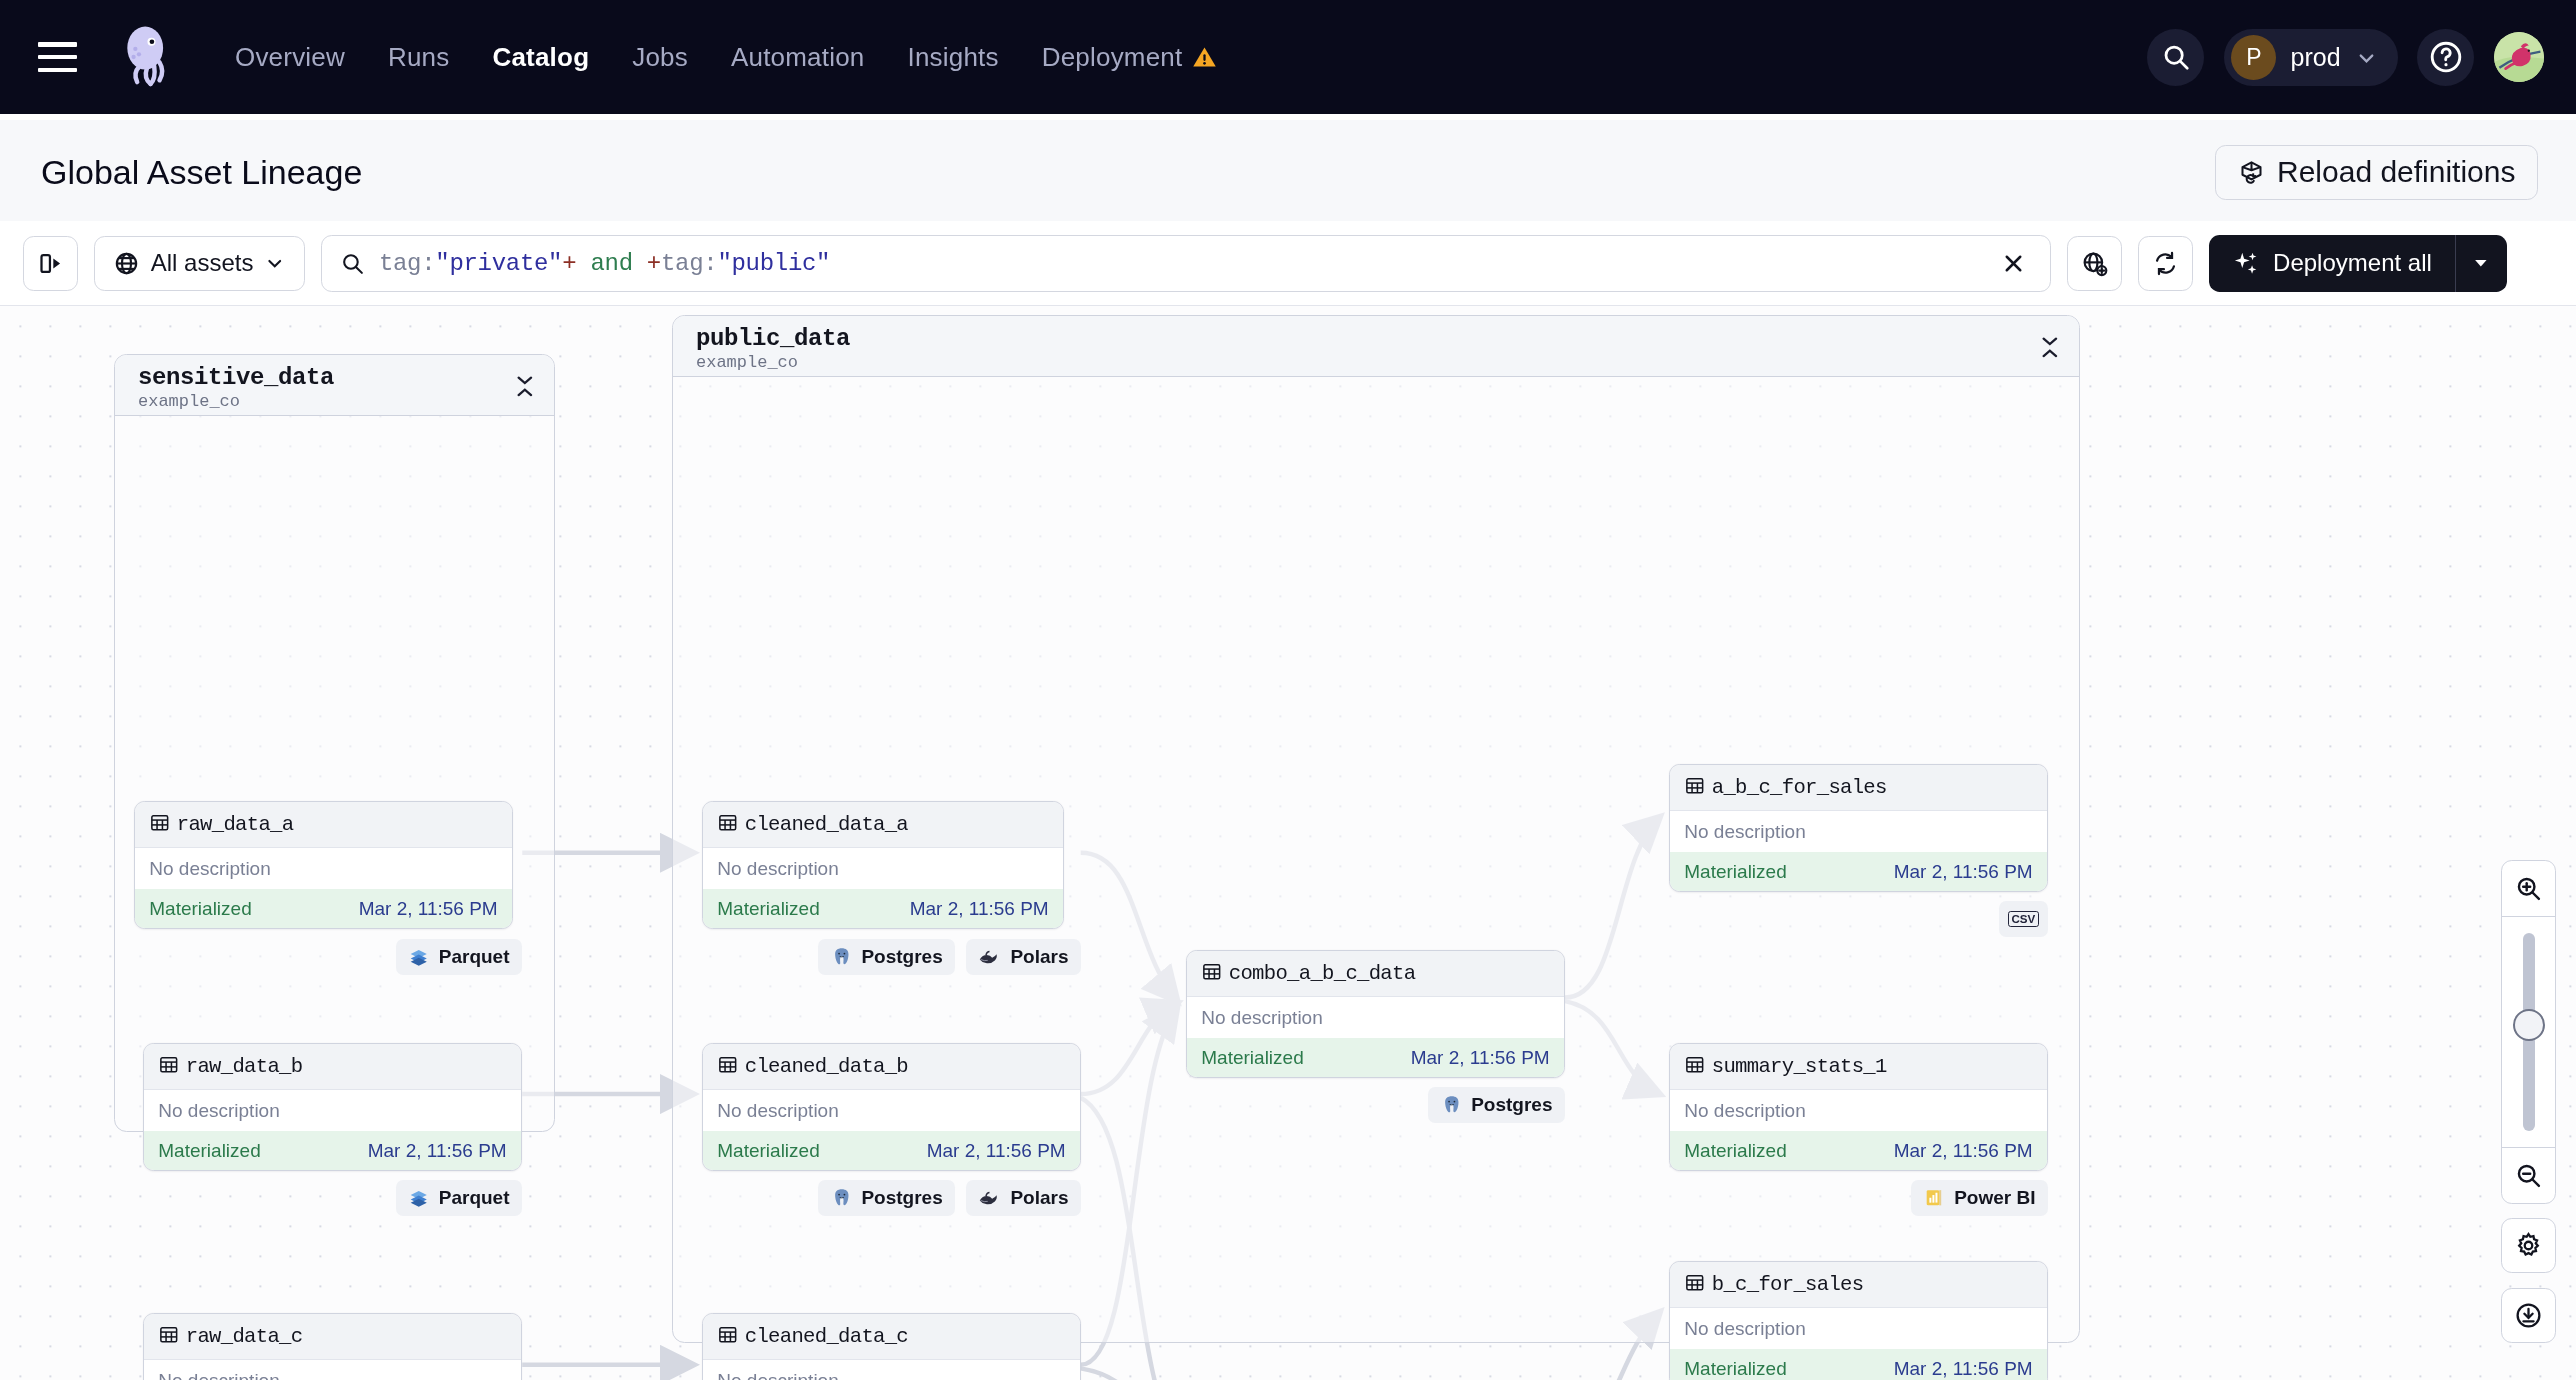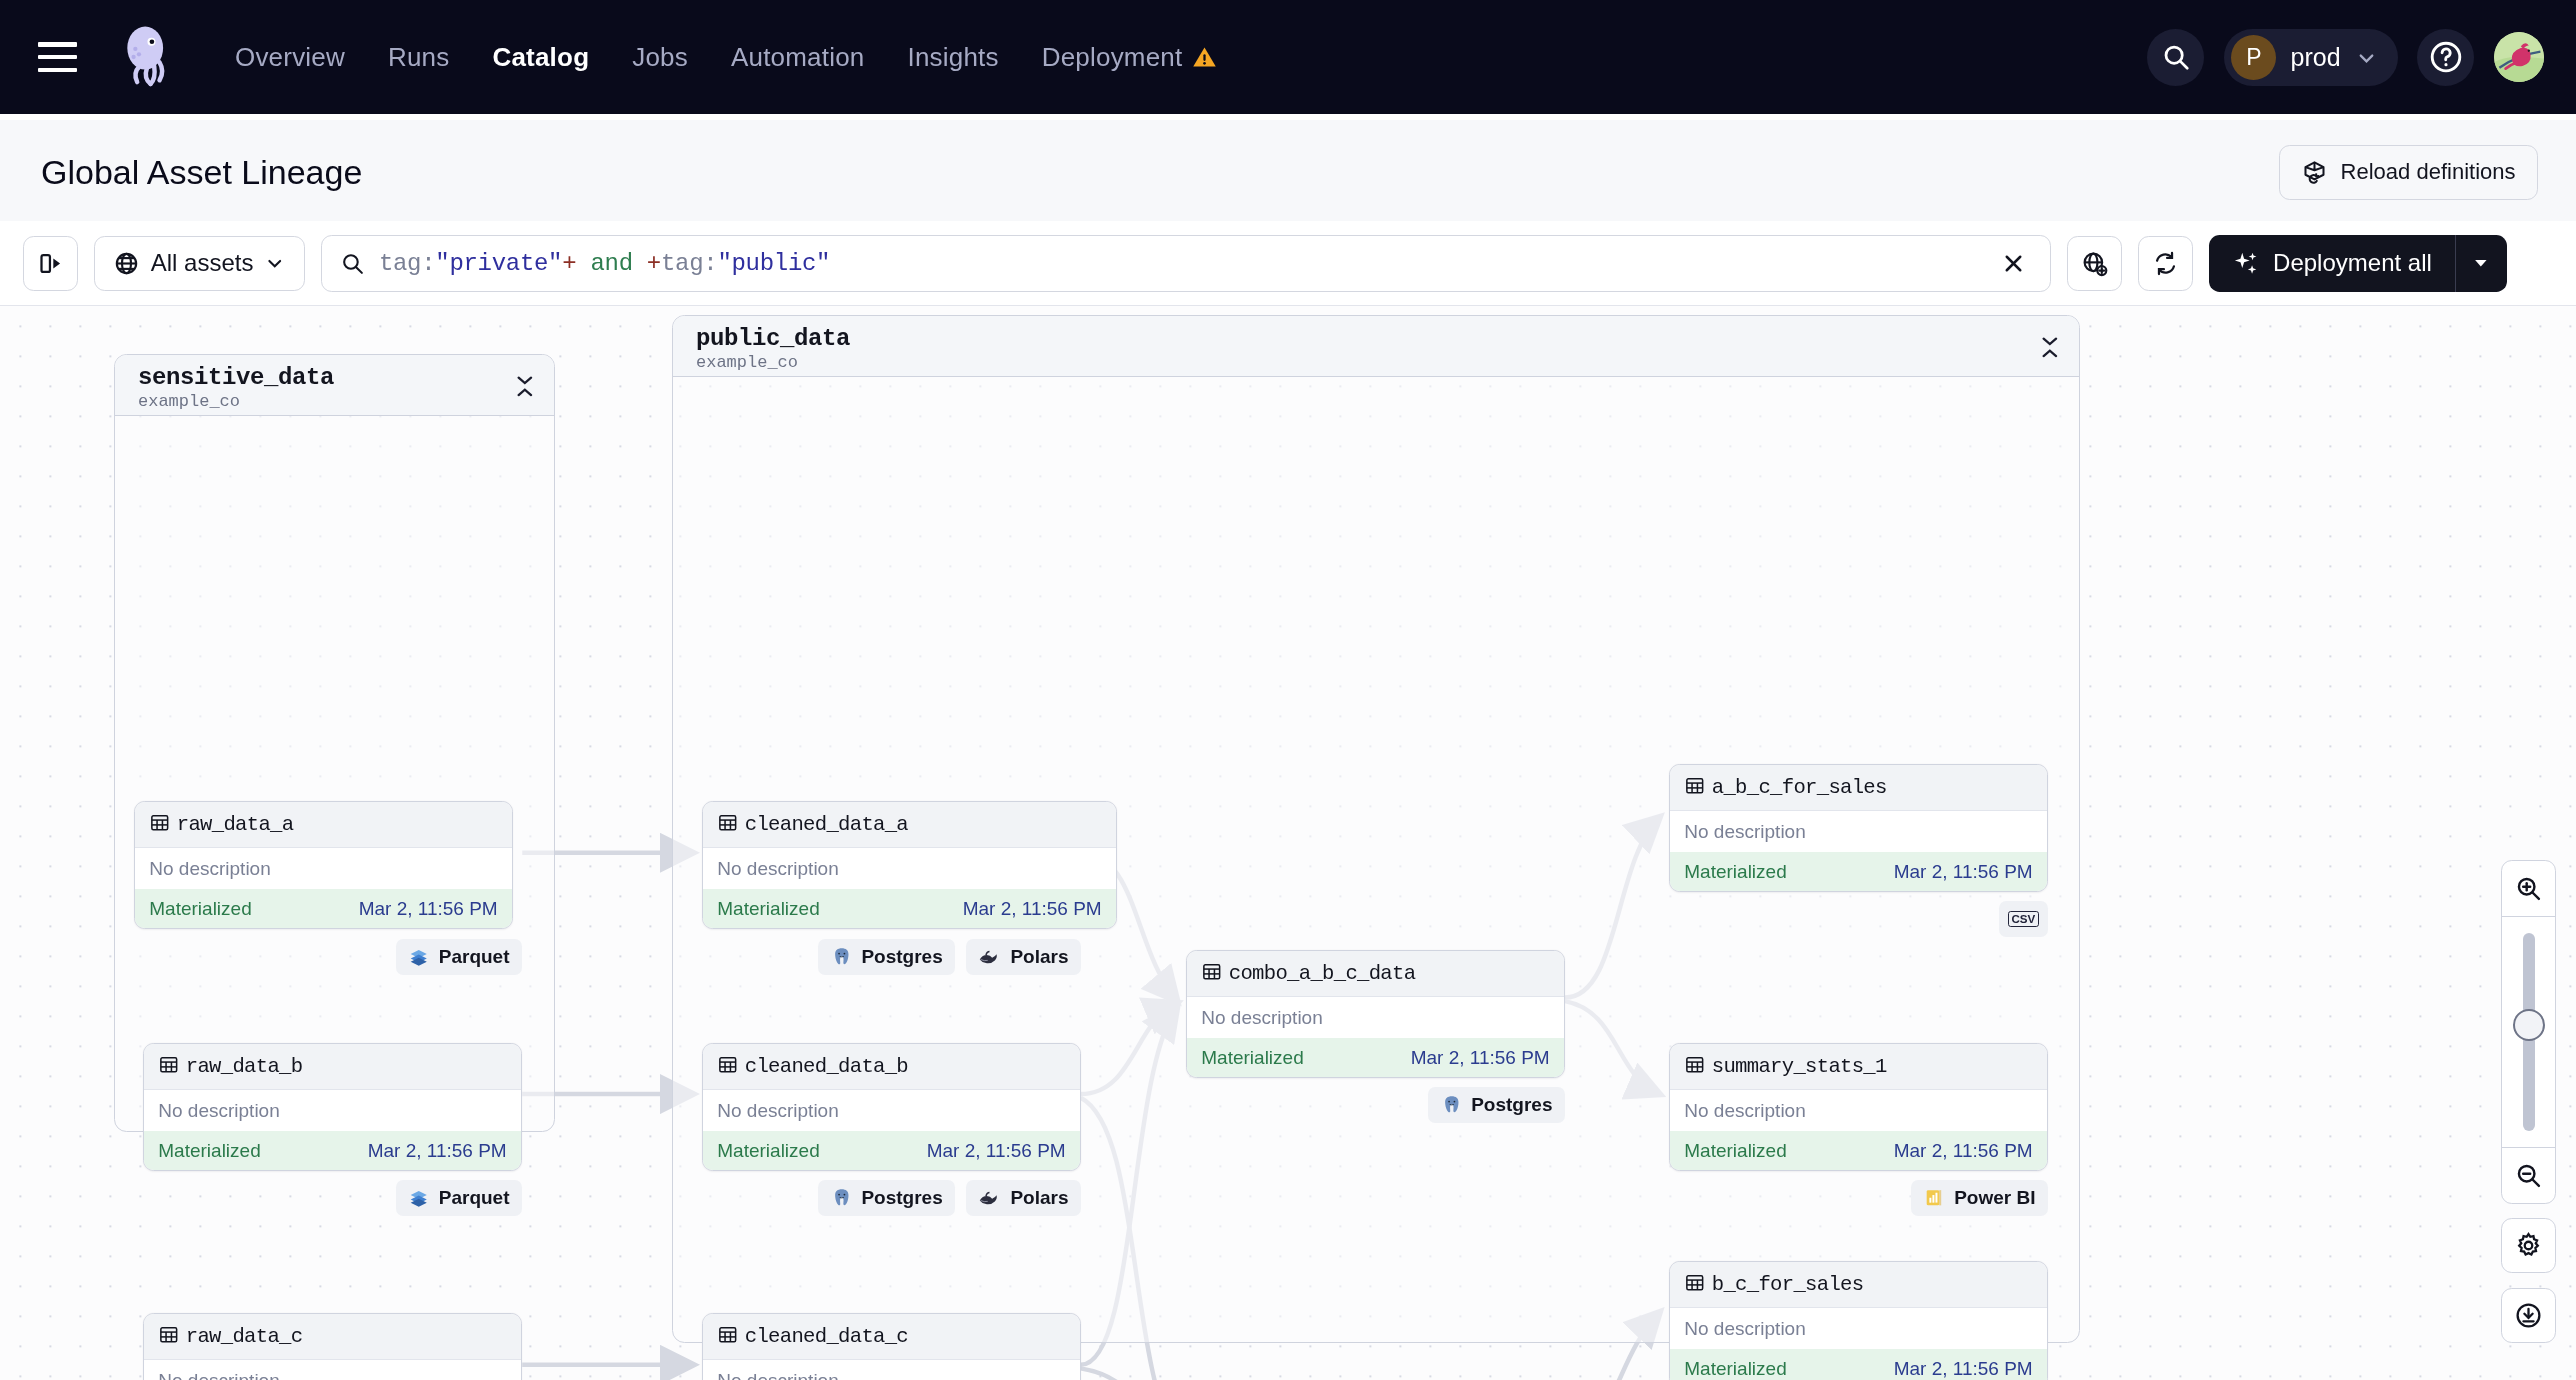--- a/index.html
+++ b/index.html
@@ -37,21 +37,21 @@
   
   #pageheader {
     position: absolute; top: 120px; left: 0; width: 2576px; height: 105px;
     background: #F7F8FA; border-bottom: 0.9px solid #E3E5EC;
     display: flex; align-items: center;
   }
   #page-title { margin-left: 41px; font-size: 34px; color: #0A0B1A; }
   #reload-btn {
     position: absolute; right: 38px; height: 55px; border: 0.9px solid #D4D7E0;
     background: #F7F8FA; border-radius: 10.7px; display: flex; align-items: center;
-    gap: 12.5px; padding: 0 21.5px; font-size: 22px; color: #12141F; cursor: pointer;
+    gap: 12.5px; padding: 0 21.5px; font-size: 30px; color: #12141F; cursor: pointer;
   }
 
   
   #toolbar {
     position: absolute; top: 221px; left: 0; width: 2576px; height: 85px;
     background: #fff; border-bottom: 0.9px solid #E3E5EC;
     display: flex; align-items: center; padding: 0 23px;
   }
   .tb-icon-btn {
     width: 55px; height: 55px; border: 0.9px solid #D4D7E0; border-radius: 10.7px;
@@ -434,21 +434,21 @@
               <rect x="3.2" y="4.2" width="17.6" height="15.6" rx="1.6"></rect>
               <line x1="3.2" y1="9" x2="20.8" y2="9"></line>
               <line x1="3.2" y1="14.4" x2="20.8" y2="14.4"></line>
               <line x1="9" y1="9" x2="9" y2="19.8"></line>
               <line x1="15" y1="9" x2="15" y2="19.8"></line>
             </svg></span>
           <span class="node-title mono">raw_data_c</span>
         </div>
         <div class="node-desc">No description</div>
       </div>
-      <div class="node" style="left: 702px; top: 495px; width: 415px;">
+      <div class="node" style="left: 702px; top: 495px; width: 362px;">
         <div class="node-head">
           <span><svg width="21.5" height="21.5" viewBox="0 0 24 24" fill="none" stroke="#13151F" stroke-width="1.7">
               <rect x="3.2" y="4.2" width="17.6" height="15.6" rx="1.6"></rect>
               <line x1="3.2" y1="9" x2="20.8" y2="9"></line>
               <line x1="3.2" y1="14.4" x2="20.8" y2="14.4"></line>
               <line x1="9" y1="9" x2="9" y2="19.8"></line>
               <line x1="15" y1="9" x2="15" y2="19.8"></line>
             </svg></span>
           <span class="node-title mono">cleaned_data_a</span>
         </div>

